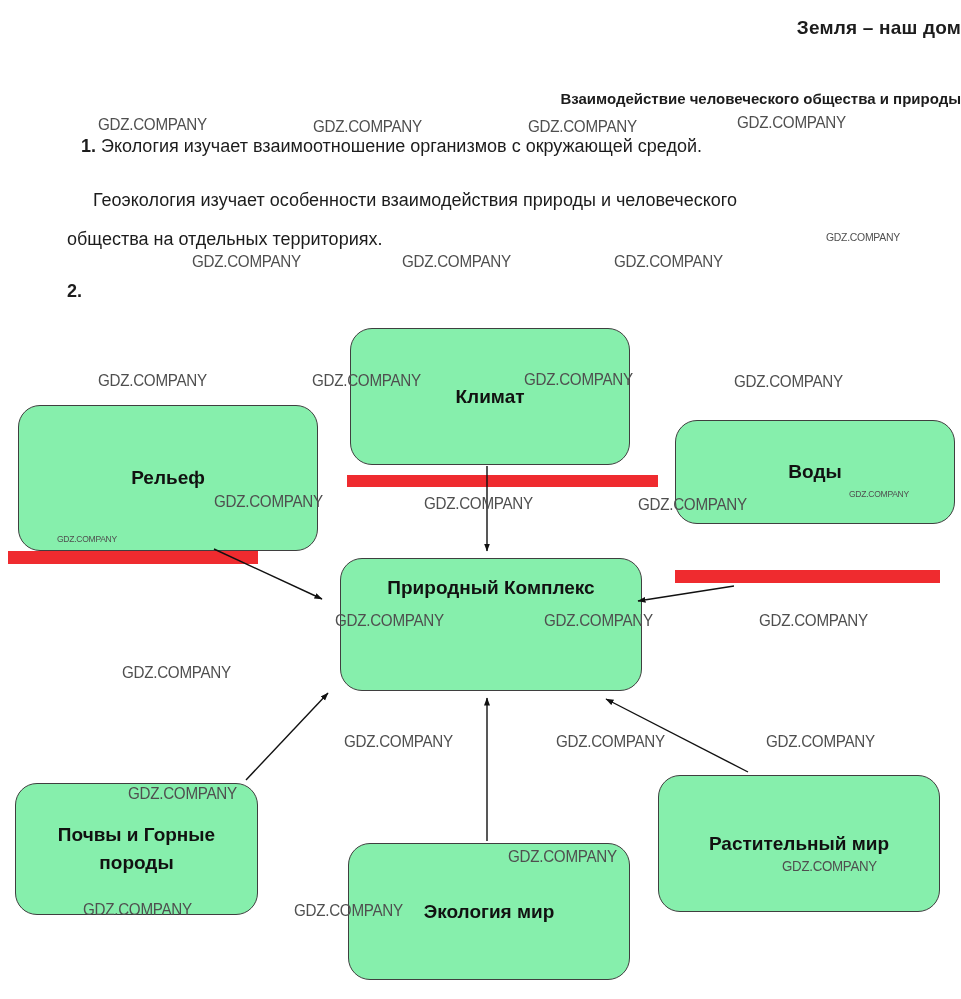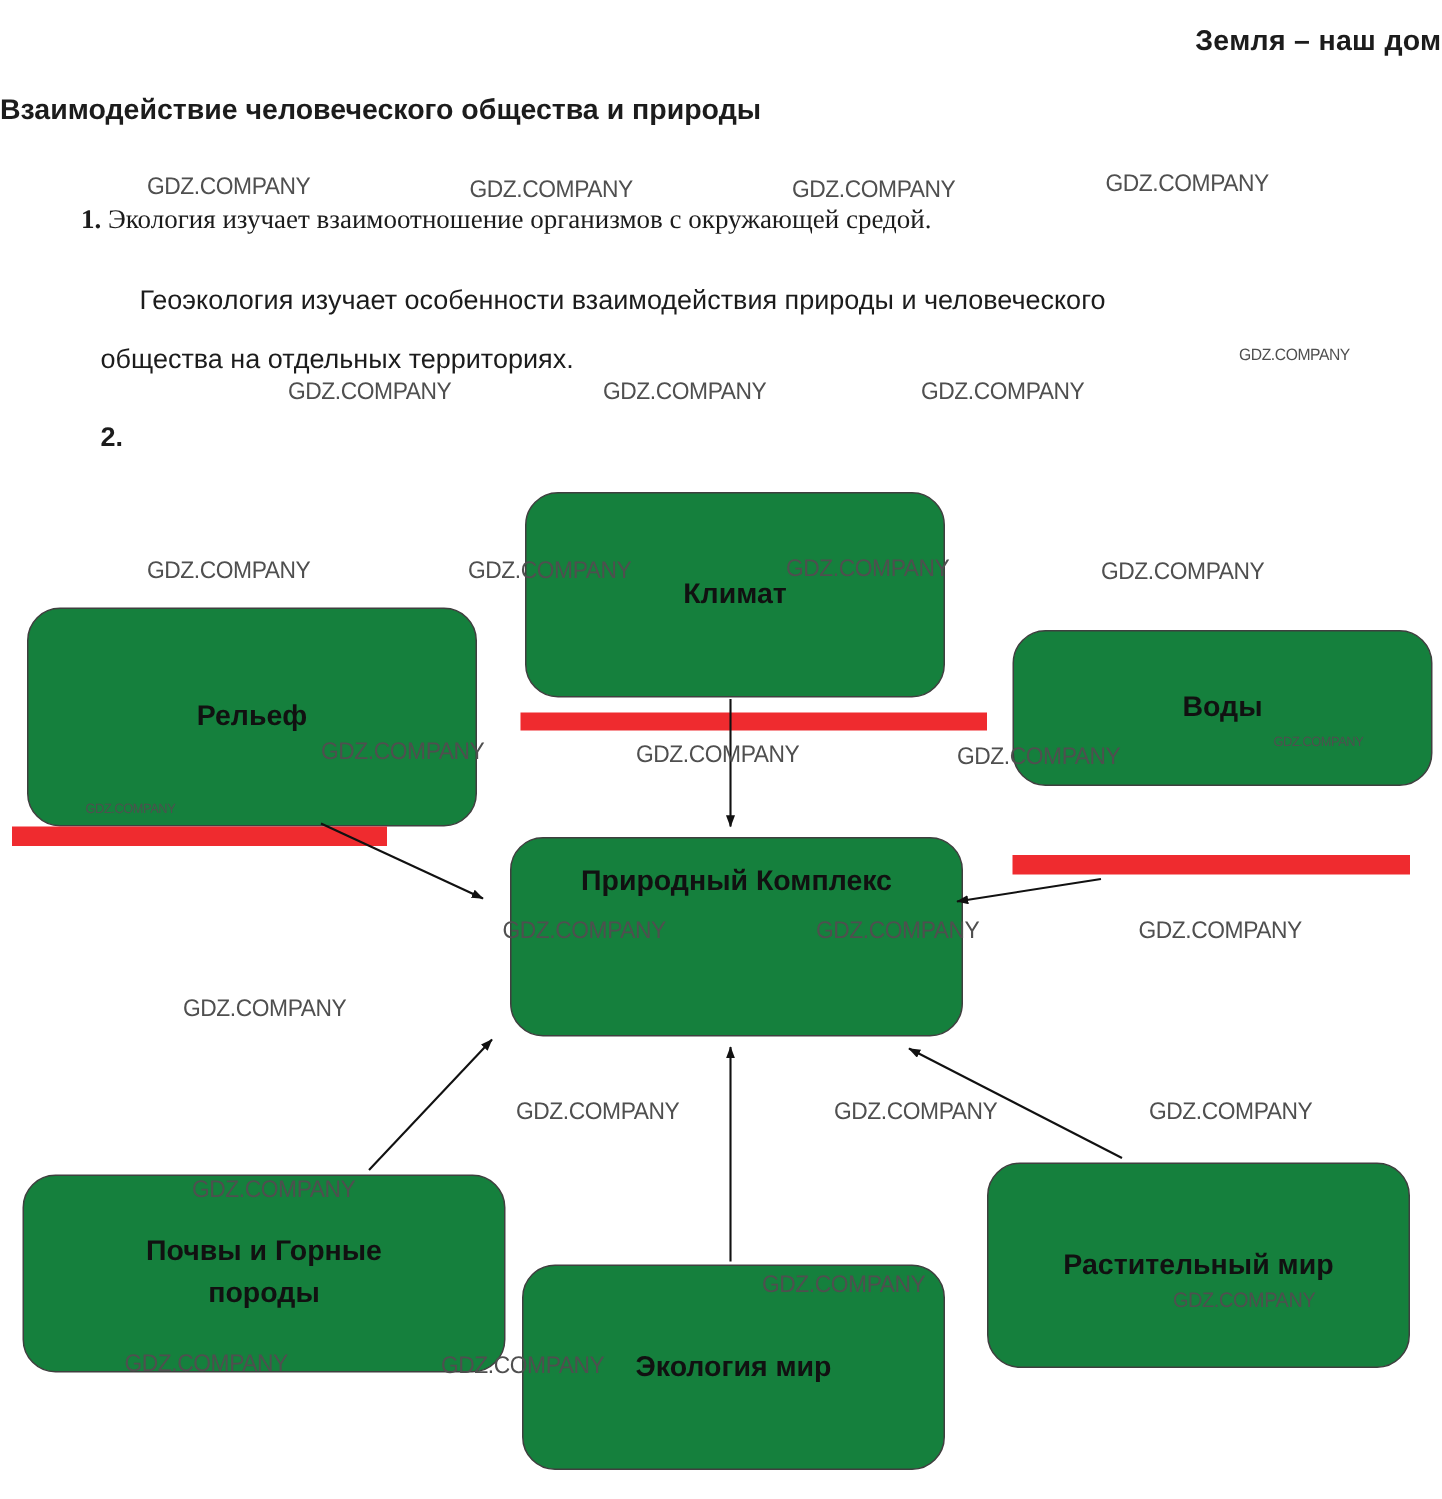--- a/index.html
+++ b/index.html
@@ -16,24 +16,24 @@
     position: absolute;
     left: 0; top: 17px;
     width: 100%;
     text-align: right;
     font-size: 19px;
     font-weight: bold;
     letter-spacing: 0.2px;
   }
   .subtitle {
     position: absolute;
-    left: 0; top: 63px;
+    left: 0; top: 90px;
     width: 100%;
-    text-align: left;
-    font-size: 19px;
+    text-align: right;
+    font-size: 15px;
     font-weight: bold;
   }
   .bodyline {
     position: absolute;
     font-size: 18px;
     white-space: nowrap;
     color: #1c1c1c;
   }
   .num { font-weight: bold; }
   .wm {
@@ -45,21 +45,21 @@
     transform: scaleX(0.95);
     transform-origin: left top;
   }
   .wm.m  { font-size: 14px; }
   .wm.s  { font-size: 11px; }
   .wm.xs { font-size: 9px; }
   .node {
     position: absolute;
     border: 1.6px solid #3f3f3f;
     border-radius: 22px;
-    background: #15803d;
+    background: #86efac;
     display: flex;
     align-items: center;
     justify-content: center;
     text-align: center;
     box-sizing: border-box;
   }
   .node-label {
     font-size: 19px;
     font-weight: bold;
     color: #111111;
@@ -78,41 +78,41 @@
   }
 </style>
 </head>
 <body>
 
 <div class="page">
 
   <div class="title">Земля – наш дом</div>
   <div class="subtitle">Взаимодействие человеческого общества и природы</div>
 
-  <div class="bodyline" style="left:54px; top:136px;font-family:Liberation Serif, serif;">
+  <div class="bodyline" style="left:81px; top:136px;">
     <span class="num">1.</span>
     <span>Экология изучает взаимоотношение организмов с окружающей средой.</span>
   </div>
   <div class="bodyline" style="left:93px; top:190px;">Геоэкология изучает особенности взаимодействия природы и человеческого</div>
   <div class="bodyline" style="left:67px; top:229px;">общества на отдельных территориях.</div>
   <div class="bodyline num" style="left:67px; top:281px;">2.</div>
 
   <div class="node" style="left:350px; top:328px; width:280px; height:137px;">
     <span class="node-label">Климат</span>
   </div>
   <div class="node" style="left:18px; top:405px; width:300px; height:146px;">
     <span class="node-label">Рельеф</span>
   </div>
   <div class="node" style="left:675px; top:420px; width:280px; height:104px;">
     <span class="node-label">Воды</span>
   </div>
   <div class="node top-label" style="left:328px; top:558px; width:302px; height:133px;margin-left:12px;">
     <span class="node-label">Природный Комплекс</span>
   </div>
-  <div class="node" style="left:15px; top:783px; width:322px; height:132px;">
+  <div class="node" style="left:15px; top:783px; width:243px; height:132px;">
     <span class="node-label narrow">Почвы и Горные породы</span>
   </div>
   <div class="node" style="left:348px; top:843px; width:282px; height:137px;">
     <span class="node-label">Экология мир</span>
   </div>
   <div class="node" style="left:658px; top:775px; width:282px; height:137px;">
     <span class="node-label">Растительный мир</span>
   </div>
 
   <div class="redbar" style="left:347px; top:475px; width:311px; height:12px;"></div>

